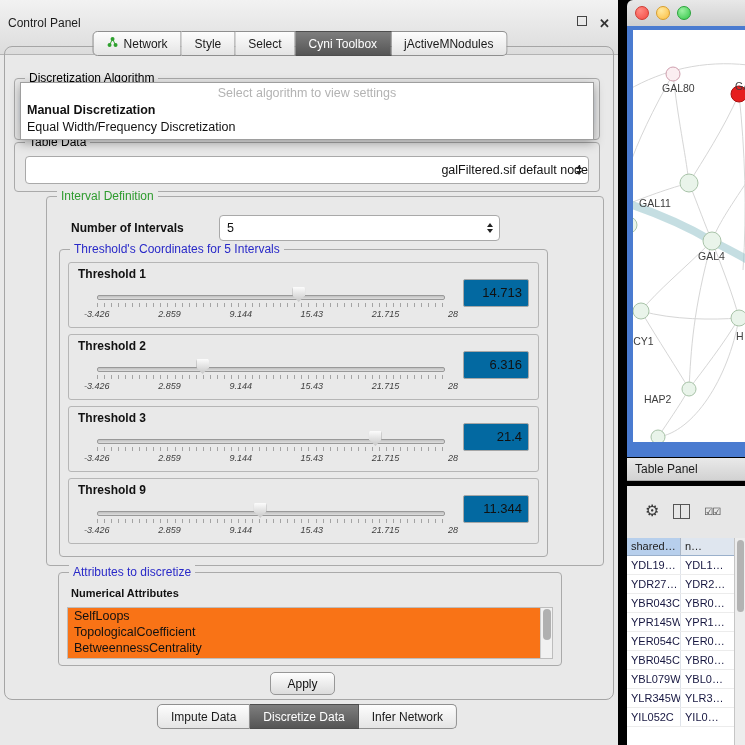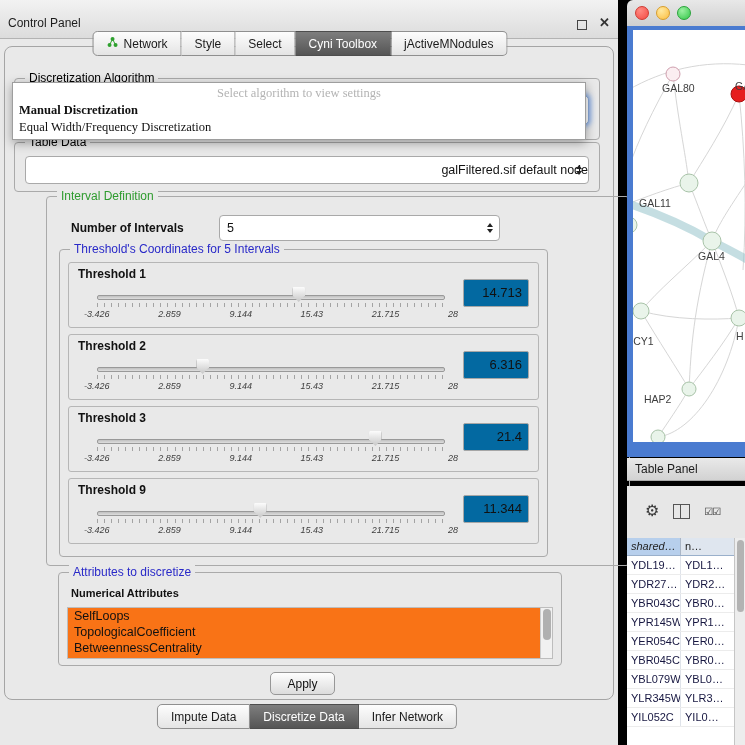--- a/index.html
+++ b/index.html
@@ -1,20 +1,20 @@
 <!DOCTYPE html>
 <html><head>
 <meta charset="utf-8">
 <style>
   html,body{margin:0;padding:0;}
   body{width:745px;height:745px;background:#000;font-family:"Liberation Sans",sans-serif;position:relative;overflow:hidden;-webkit-font-smoothing:antialiased;}
 
   
   #control-panel{position:absolute;left:0;top:0;width:618px;height:745px;background:#e9e9e9;}
-  .titlebar{height:22px;background:linear-gradient(#f2f2f2,#dcdcdc);border-bottom:1px solid #b3b3b3;display:flex;align-items:flex-end;padding:8px 8px;font-size:12px;color:#1c1c1c;}
+  .titlebar{height:22px;background:linear-gradient(#f2f2f2,#dcdcdc);border-bottom:1px solid #b3b3b3;display:flex;align-items:flex-start;padding:16px 8px;font-size:12px;color:#1c1c1c;}
   .titlebar .title{flex:1;}
   .winbtn{display:inline-flex;align-items:center;justify-content:center;margin-left:12px;color:#333;cursor:default;}
   .sq{width:8px;height:8px;border:1.5px solid #444;}
   .closex{font-size:13px;font-weight:bold;}
 
   .tabstrip{display:flex;position:absolute;z-index:30;}
   .tab{height:23px;padding:0 13px;font-size:12px;display:flex;align-items:center;gap:5px;background:linear-gradient(#fdfdfd,#e4e4e4);border:1px solid #8f8f8f;border-left:none;color:#1a1a1a;white-space:nowrap;}
   .tab:first-child{border-left:1px solid #8f8f8f;border-radius:5px 0 0 5px;}
   .tab:last-child{border-radius:0 5px 5px 0;}
   .tab.selected{background:linear-gradient(#7e7e7e,#555);color:#fff;border-color:#4d4d4d;}
@@ -30,29 +30,29 @@
 
   .combo{position:absolute;background:#fff;border:1px solid #a9a9a9;border-radius:4px;display:flex;align-items:center;padding-left:7px;font-size:12.5px;color:#111;}
   .stepper{position:absolute;right:6px;top:50%;transform:translateY(-50%);display:flex;flex-direction:column;gap:2px;}
   .stepper i{display:block;width:0;height:0;border-left:3.5px solid transparent;border-right:3.5px solid transparent;}
   .stepper .up{border-bottom:4.5px solid #222;}
   .stepper .down{border-top:4.5px solid #222;}
 
   #disc-group{left:14px;top:78px;width:584px;height:60px;}
   #disc-combo{left:10px;right:10px;top:16px;height:28px;border-radius:5px;border:1px solid #89a9d9;box-shadow:0 0 5px 2px rgba(100,150,230,.75);z-index:5;}
 
-  #algo-popup{position:absolute;left:12px;top:82px;width:572px;background:#fff;border:1px solid #9e9e9e;box-shadow:0 3px 10px rgba(0,0,0,.35);z-index:60;padding:2px 0 3px 0;font-family:Liberation Serif, serif;}
+  #algo-popup{position:absolute;left:20px;top:82px;width:572px;background:#fff;border:1px solid #9e9e9e;box-shadow:0 3px 10px rgba(0,0,0,.35);z-index:60;padding:2px 0 3px 0;}
   .popup-placeholder{text-align:center;color:#b3b3b3;font-size:12.5px;line-height:17px;}
   .popup-item{font-size:12.5px;line-height:17px;padding:0 6px;color:#111;}
   .popup-item.bold{font-weight:bold;}
 
   #tabledata-group{left:14px;top:142px;width:584px;height:48px;}
   #tabledata-combo{left:10px;right:10px;bottom:7px;height:26px;justify-content:flex-end;}
 
-  #interval-group{left:46px;top:196px;width:556px;height:368px;padding-left:26px;}
+  #interval-group{left:46px;top:196px;width:556px;height:368px;}
   #intervals-label{position:absolute;left:24px;top:24px;font-size:12px;font-weight:bold;color:#111;}
   #intervals-combo{left:172px;top:18px;width:272px;height:24px;}
 
   #thresholds-group{position:absolute;left:12px;top:52px;width:487px;height:306px;border:1px solid #aaa;border-radius:4px;}
 
   .tbox{position:absolute;left:8px;right:8px;height:64px;border:1px solid #b6b6b6;border-radius:3px;}
   .tlabel{position:absolute;top:4px;left:9px;font-size:12px;font-weight:bold;color:#111;}
   .sliderzone{position:absolute;left:22px;top:22px;width:360px;height:40px;font-style:italic;}
   .track{position:absolute;left:6px;right:6px;top:10px;height:3px;background:linear-gradient(#c0c0c0,#dedede);border:1px solid #999;border-radius:2px;}
   .tickmarks{position:absolute;left:6px;right:6px;top:18px;height:4px;background-image:repeating-linear-gradient(to right,#a3a3a3 0 1px,transparent 1px 7.05px);}
@@ -84,21 +84,21 @@
   #table-panel{position:absolute;left:627px;top:486px;width:118px;height:259px;background:#e7e7e7;}
   #tp-toolbar{position:absolute;left:0;top:0;right:0;height:50px;display:flex;align-items:center;gap:14px;padding-left:18px;}
   .gear{font-size:16px;color:#3a3a3a;line-height:1;}
   .colicon{width:15px;height:13px;border:1px solid #555;background-image:linear-gradient(90deg,transparent 0 6px,#555 6px 7px,transparent 7px);}
   .checkicons{font-size:10px;color:#333;letter-spacing:-1px;}
   #tp-table{position:absolute;left:0;top:52px;right:0;bottom:0;background:#fff;}
   .tp-row{display:flex;height:18px;border-bottom:1px solid #ececec;}
   .tp-row.header{height:17px;border-bottom:1px solid #9ab0cb;}
   .tp-cell{width:54px;font-size:11px;line-height:18px;padding-left:4px;overflow:hidden;white-space:nowrap;color:#161640;box-sizing:border-box;border-right:1px solid #dfe3ea;}
   .header .tp-cell{background:#dfe6ef;color:#222;line-height:17px;border-right:1px solid #aab6c6;}
-  .header .tp-cell.sel{background:#b7cfec;font-style:italic;}
+  .header .tp-cell.sel{background:#b7cfec;}
   #tp-scrollbar{position:absolute;right:0;top:52px;bottom:0;width:10px;background:#ededed;border-left:1px solid #c5c5c5;}
   #tp-scrollthumb{position:absolute;right:1px;top:2px;width:7px;height:72px;background:#b3b3b3;border-radius:4px;}
 </style>
 </head>
 <body>
 
 <div id="control-panel">
 
   <div class="titlebar">
     <span class="title">Control Panel</span>

